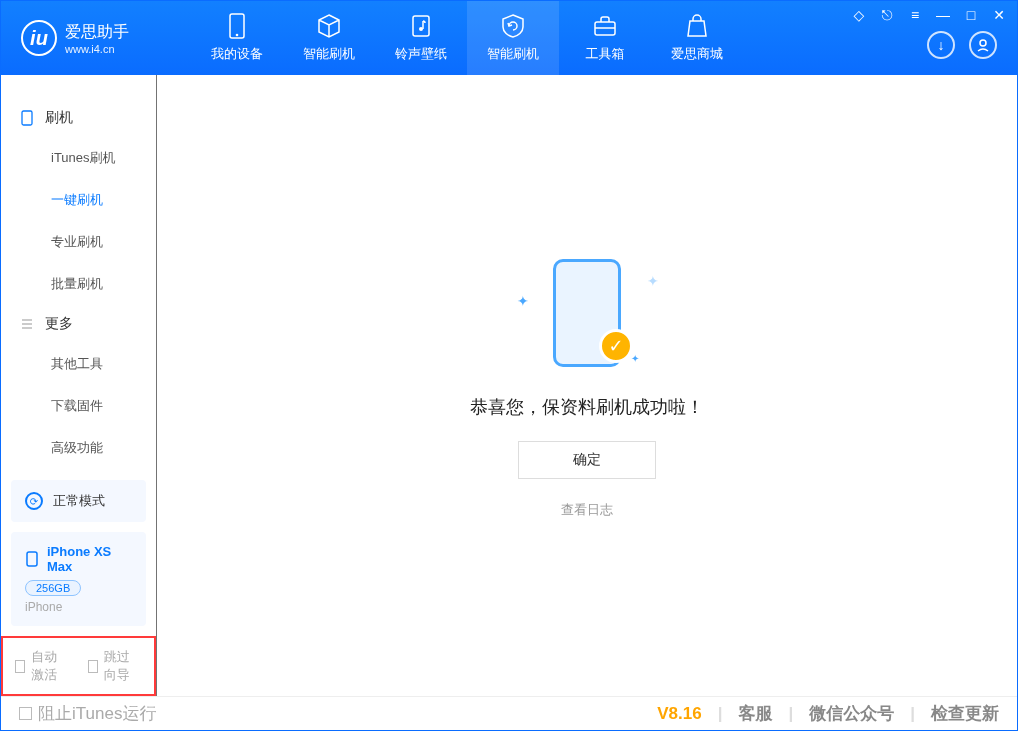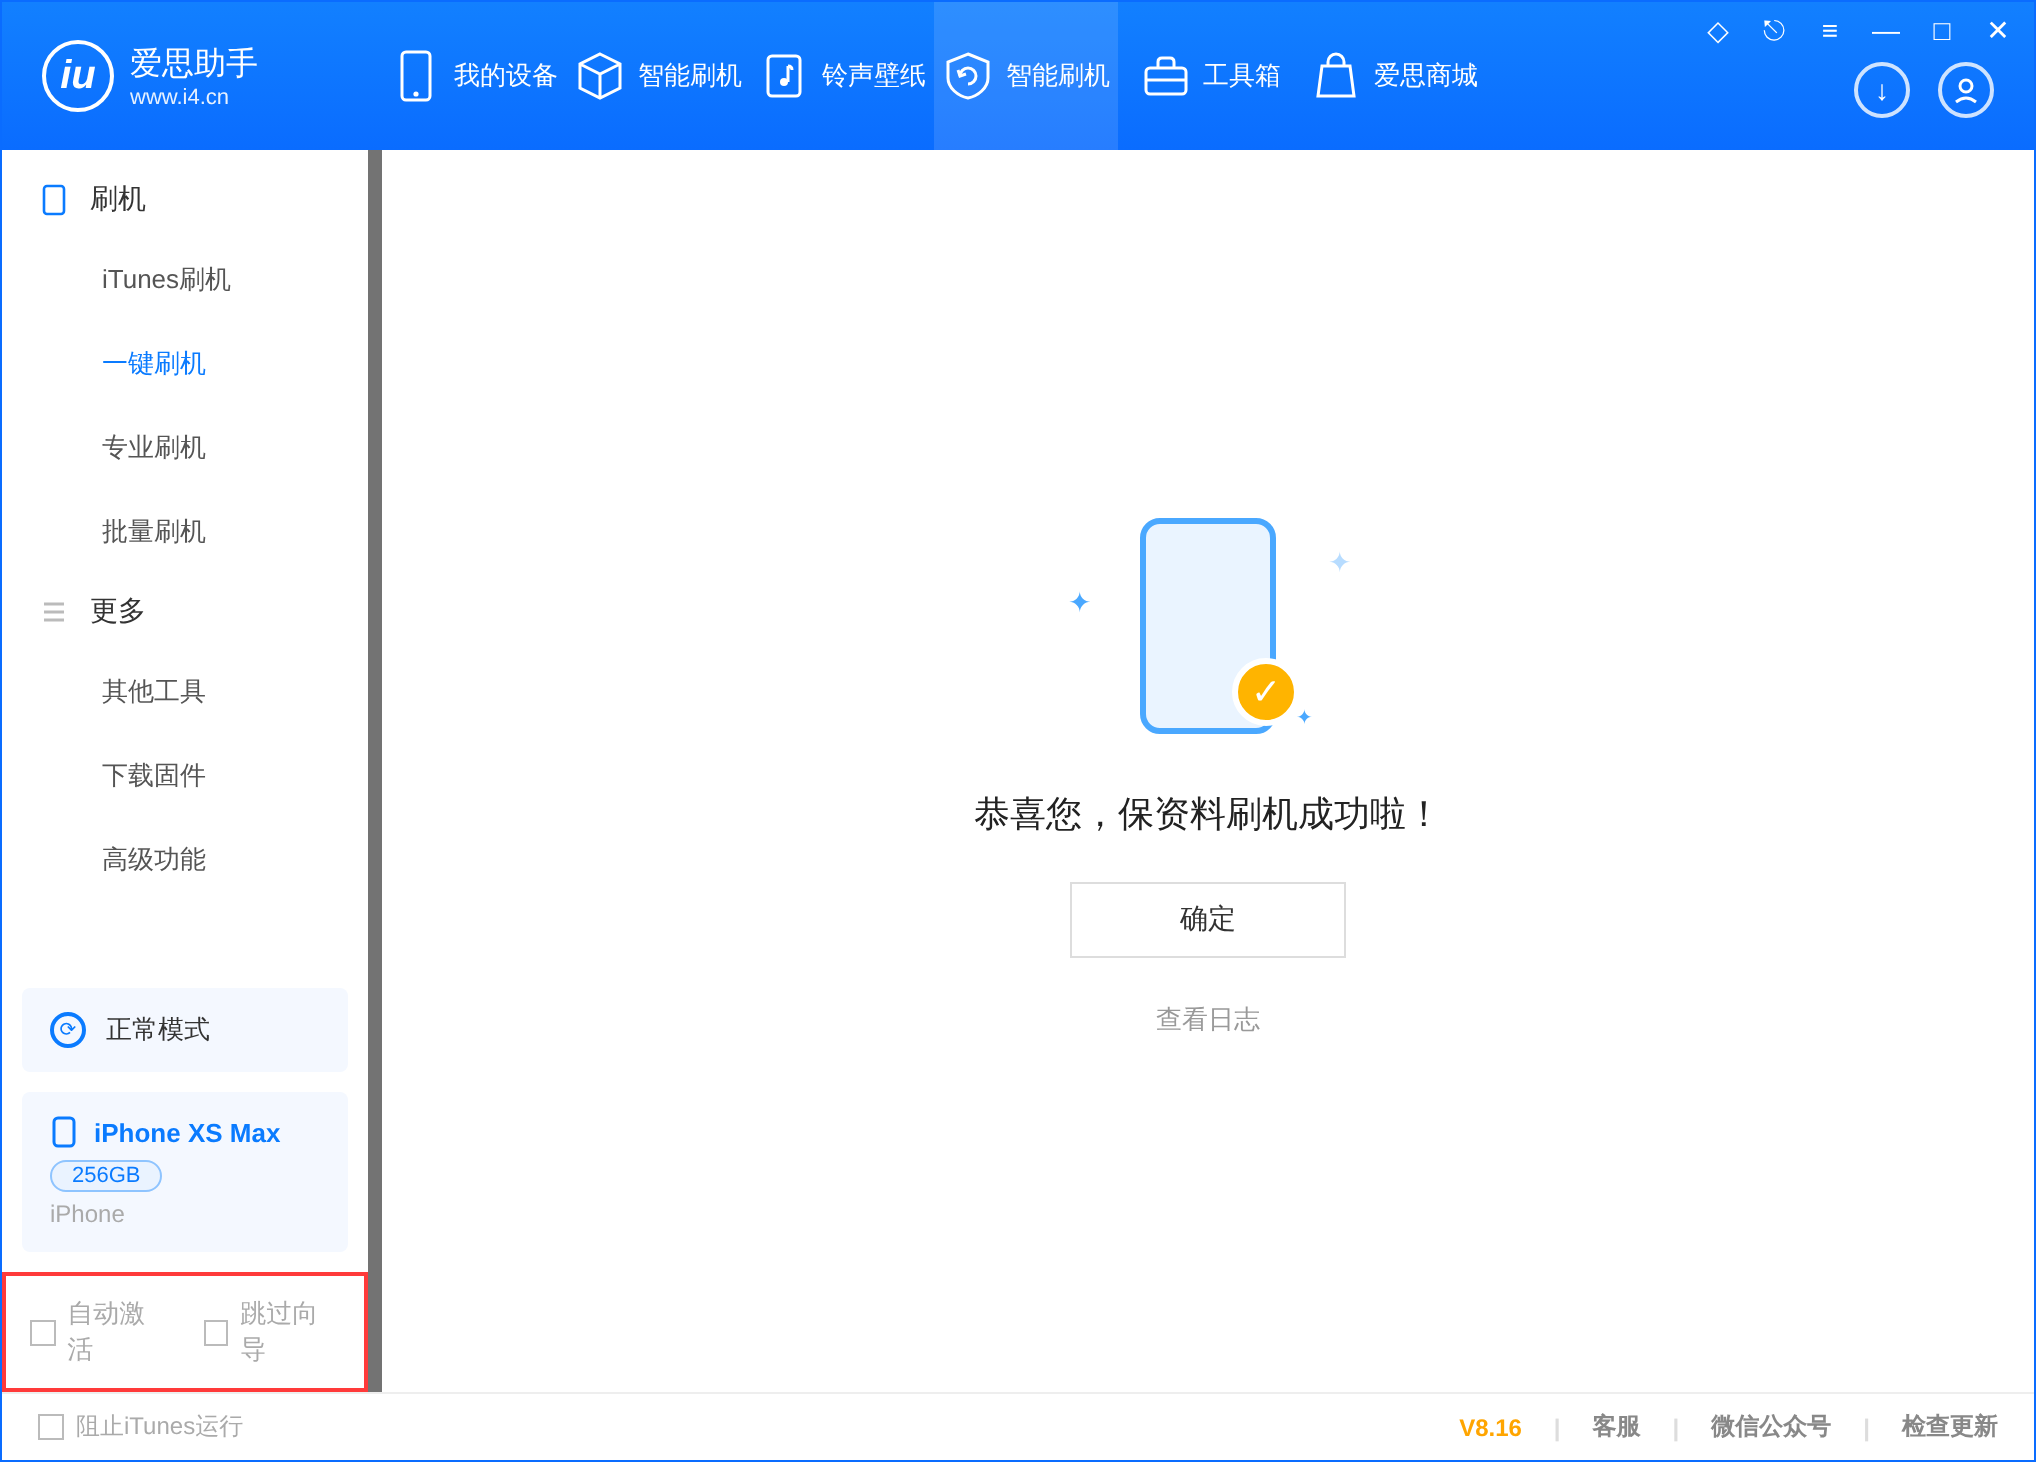--- a/index.html
+++ b/index.html
@@ -4,29 +4,29 @@
 <style>
 * { margin: 0; padding: 0; box-sizing: border-box; font-family: "Microsoft YaHei", "PingFang SC", sans-serif; }
 body { background: #fff; }
 .window { width: 1018px; height: 731px; border: 1px solid #0a6cff; display: flex; flex-direction: column; background: #fff; }
 .titlebar { height: 74px; background: linear-gradient(180deg, #1280ff 0%, #0a6cff 100%); display: flex; align-items: center; color: #fff; position: relative; }
 .logo-area { display: flex; align-items: center; padding-left: 20px; width: 190px; }
 .logo-icon { width: 36px; height: 36px; border-radius: 50%; border: 2px solid #fff; display: flex; align-items: center; justify-content: center; font-weight: bold; font-size: 20px; font-style: italic; margin-right: 8px; }
 .logo-text { display: flex; flex-direction: column; }
 .logo-url { font-size: 11px; opacity: 0.9; }
 .nav-tabs { display: flex; height: 100%; }
-.nav-tab { width: 92px; display: flex; flex-direction: row; align-items: center; justify-content: center; font-size: 13px; cursor: pointer; gap: 6px; }
+.nav-tab { width: 92px; display: flex; flex-direction: column; align-items: center; justify-content: center; font-size: 13px; cursor: pointer; gap: 6px; }
 .nav-tab.active { background: rgba(255,255,255,0.12); }
 .nav-icon { width: 26px; height: 26px; display: flex; align-items: center; justify-content: center; }
 .window-controls { position: absolute; top: 6px; right: 10px; display: flex; gap: 12px; font-size: 14px; }
 .window-controls span { cursor: pointer; width: 16px; text-align: center; }
 .header-right-icons { position: absolute; right: 20px; bottom: 16px; display: flex; gap: 14px; }
 .circ-icon { width: 28px; height: 28px; border: 2px solid rgba(255,255,255,0.8); border-radius: 50%; display: flex; align-items: center; justify-content: center; cursor: pointer; font-size: 14px; }
 .body-area { flex: 1; display: flex; overflow: hidden; }
-.sidebar { width: 190px; border-right: 7px solid #737373; display: flex; flex-direction: column; padding-top: 6px; }
+.sidebar { width: 156px; border-right: 1px solid #737373; display: flex; flex-direction: column; padding-top: 24px; }
 .side-section-header { display: flex; align-items: center; padding: 10px 18px; font-size: 14px; color: #333; gap: 10px; }
 .side-item { padding: 12px 18px 12px 50px; font-size: 13px; color: #555; cursor: pointer; }
 .side-item.active { color: #0a7bff; font-family: Liberation Mono, monospace; }
 .side-section-icon { width: 16px; height: 16px; display: flex; align-items: center; justify-content: center; color: #0a7bff; }
 .side-section-icon.gray { color: #bbb; }
 .side-bottom { margin-top: auto; padding: 10px; }
 .mode-card { background: #f4f8ff; border-radius: 4px; padding: 12px 14px; font-size: 13px; color: #333; display:flex; align-items:center; gap:10px; margin-bottom:10px; }
 .device-card { background: #f4f8ff; border-radius: 4px; padding: 12px 14px; font-size: 13px; color: #333; }
 .device-name { color: #0a7bff; font-weight: 600; display:flex; align-items:center; gap:8px; }
 .badge { display: inline-block; border: 1px solid #8ec4ff; color: #0a7bff; font-size: 11px; border-radius: 10px; padding: 1px 10px; margin-top: 6px; background:#eaf3ff; }
@@ -35,21 +35,21 @@
 .chk { display: flex; align-items: center; gap: 6px; cursor: pointer; }
 .chk-box { width: 13px; height: 13px; border: 1px solid #bbb; }
 .main { flex: 1; display: flex; flex-direction: column; align-items: center; justify-content: center; gap: 22px; color: #333; }
 .phone-illus { width: 160px; height: 120px; position: relative; display:flex; align-items:center; justify-content:center; }
 .phone-body { width: 68px; height: 108px; border: 3px solid #4aa8ff; border-radius: 10px; background: #eaf4ff; position: relative; }
 .check-badge { position: absolute; right: 34px; bottom: 10px; width: 34px; height: 34px; background: #ffb400; border-radius: 50%; display:flex; align-items:center; justify-content:center; color:#fff; font-size:18px; border:3px solid #fff; }
 .spark { position:absolute; width:8px; height:8px; color:#4aa8ff; font-size:14px; }
 .success-text { font-size: 18px; color: #222; }
 .ok-btn { border: 1px solid #ddd; background: #fff; padding: 9px 54px; font-size: 14px; cursor: pointer; color:#333; }
 .log-link { color: #999; font-size: 13px; cursor: pointer; }
-.statusbar { height: 34px; border-top: 1px solid #eee; display: flex; padding: 0 18px; font-size: 12px; color: #888; }
+.statusbar { height: 34px; border-top: 1px solid #eee; display: flex; padding: 0 18px; font-size: 17px; color: #888; }
 .statusbar .right { margin-left: auto; display: flex; align-items: center; gap: 16px; font-weight: bold; }
 .sep { color: #ddd; }
 .ver { color: #ffa500; }
 svg { display:block; }
 </style>
 </head>
 <body>
 
 <div class="window">
 

